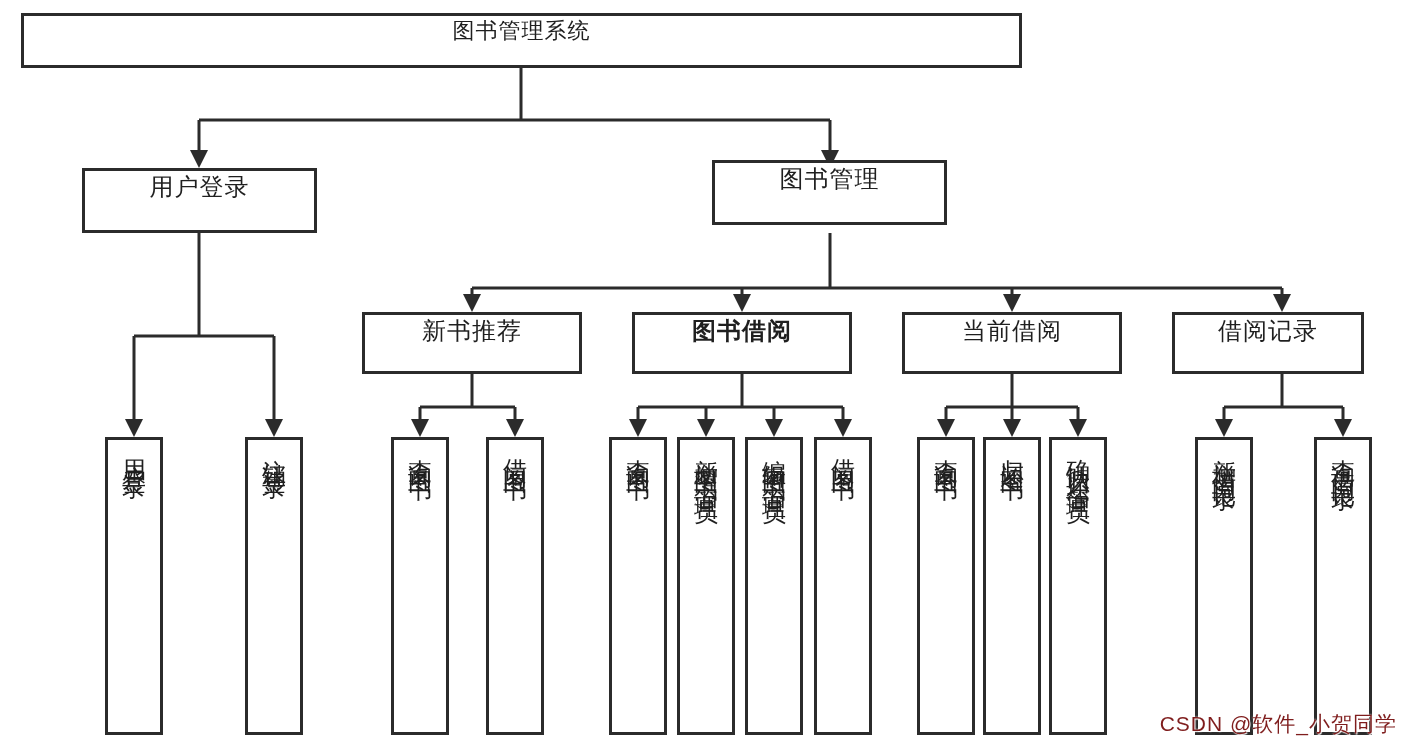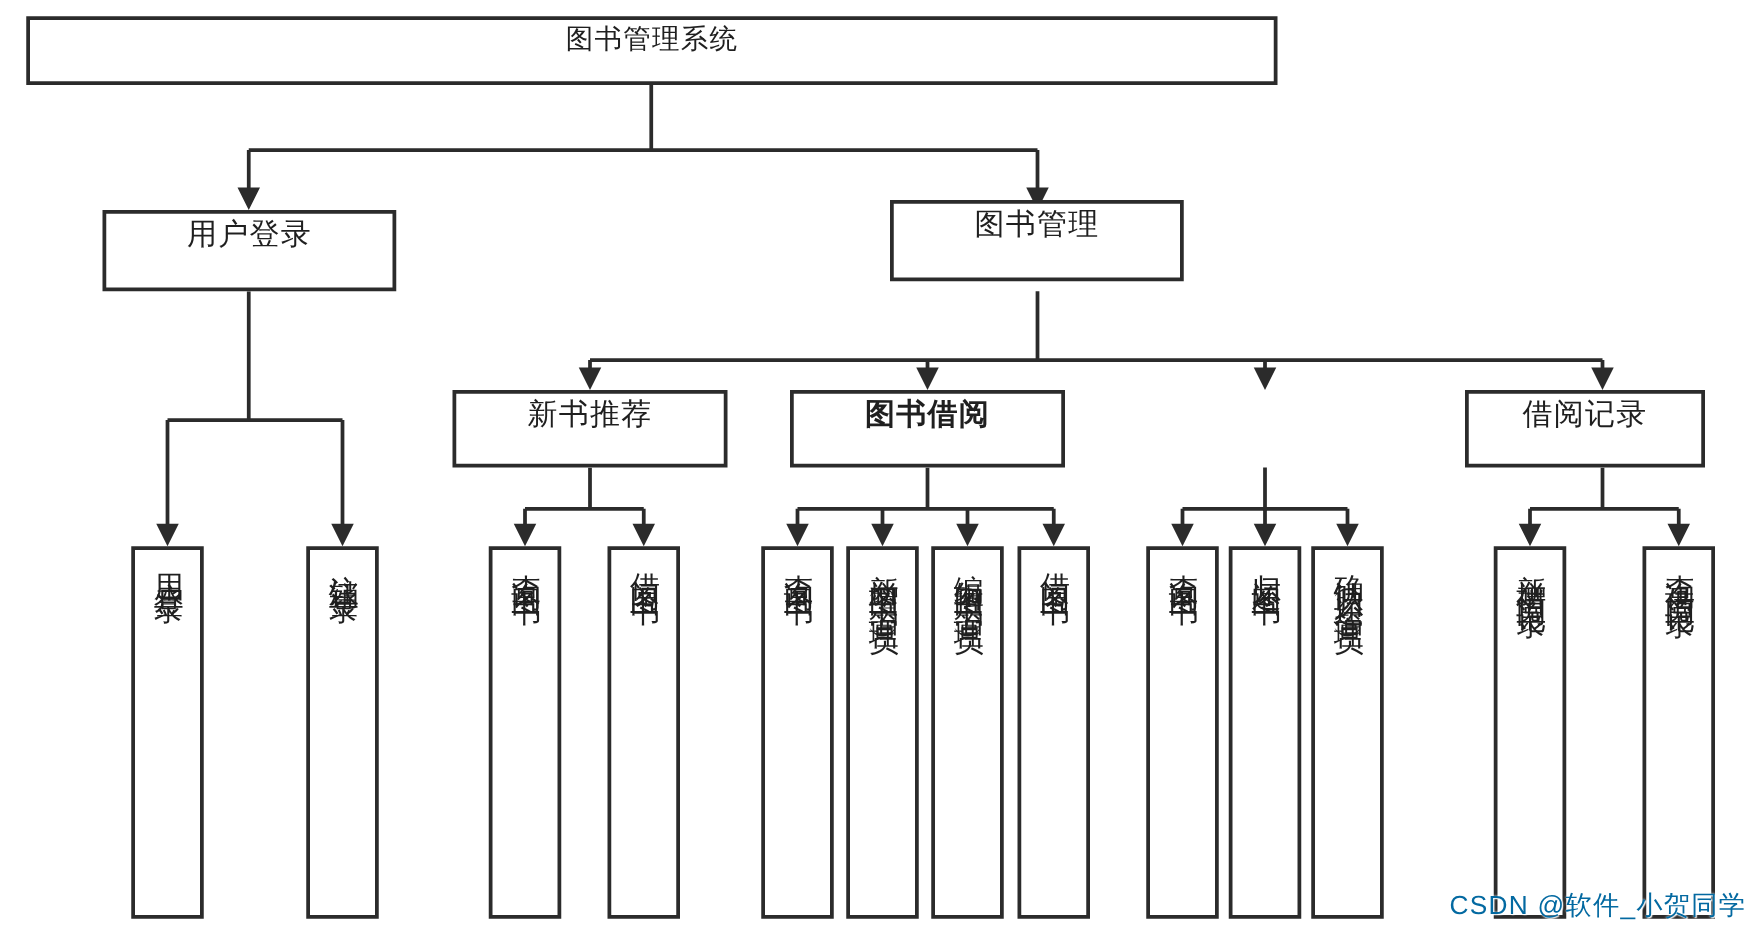--- a/index.html
+++ b/index.html
@@ -39,21 +39,21 @@
     writing-mode: vertical-rl;
     letter-spacing: 6px;
     line-height: 1;
     white-space: nowrap;
   }
   .watermark {
     position: absolute;
     top: 710px;
     right: 8px;
     font-size: 21px;
-    color: #0369a1;
+    color: #7f1d1d;
     text-shadow: 0 0 2px #ffffff, 1px 1px 1px #ffffff;
     letter-spacing: 1px;
     z-index: 5;
   }
 </style>
 </head>
 <body>
 
 <div class="canvas">
 
@@ -88,20 +88,23 @@
   </div>
   <div class="box hnode" style="left:712px; top:160px; width:235px; height:65px;">
     <span>图书管理</span>
   </div>
 
   <div class="box hnode" style="left:362px; top:312px; width:220px; height:62px;">
     <span>新书推荐</span>
   </div>
   <div class="box hnode" style="left:632px; top:312px; width:220px; height:62px;font-weight:bold;">
     <span>图书借阅</span>
+  </div>
+  <div class="box hnode" style="left:902px; top:312px; width:220px; height:62px;">
+    <span>当前借阅</span>
   </div>
   <div class="box hnode" style="left:1172px; top:312px; width:192px; height:62px;">
     <span>借阅记录</span>
   </div>
 
   <div class="box leaf" style="left:105px; top:437px; width:58px; height:298px;">
     <span class="vtext">用户登录</span>
   </div>
   <div class="box leaf" style="left:245px; top:437px; width:58px; height:298px;">
     <span class="vtext">注销登录</span>

